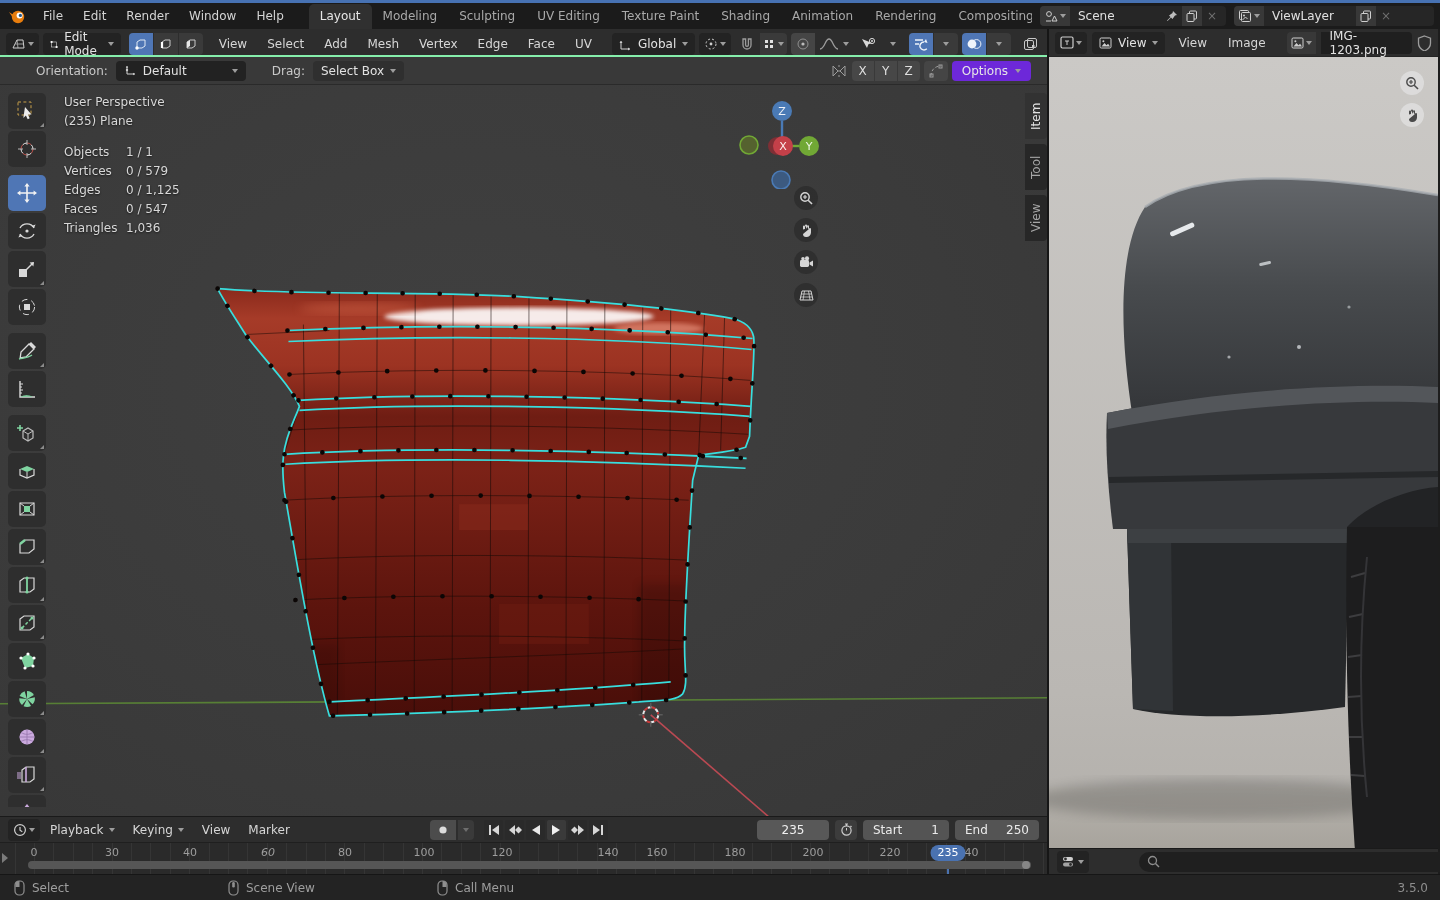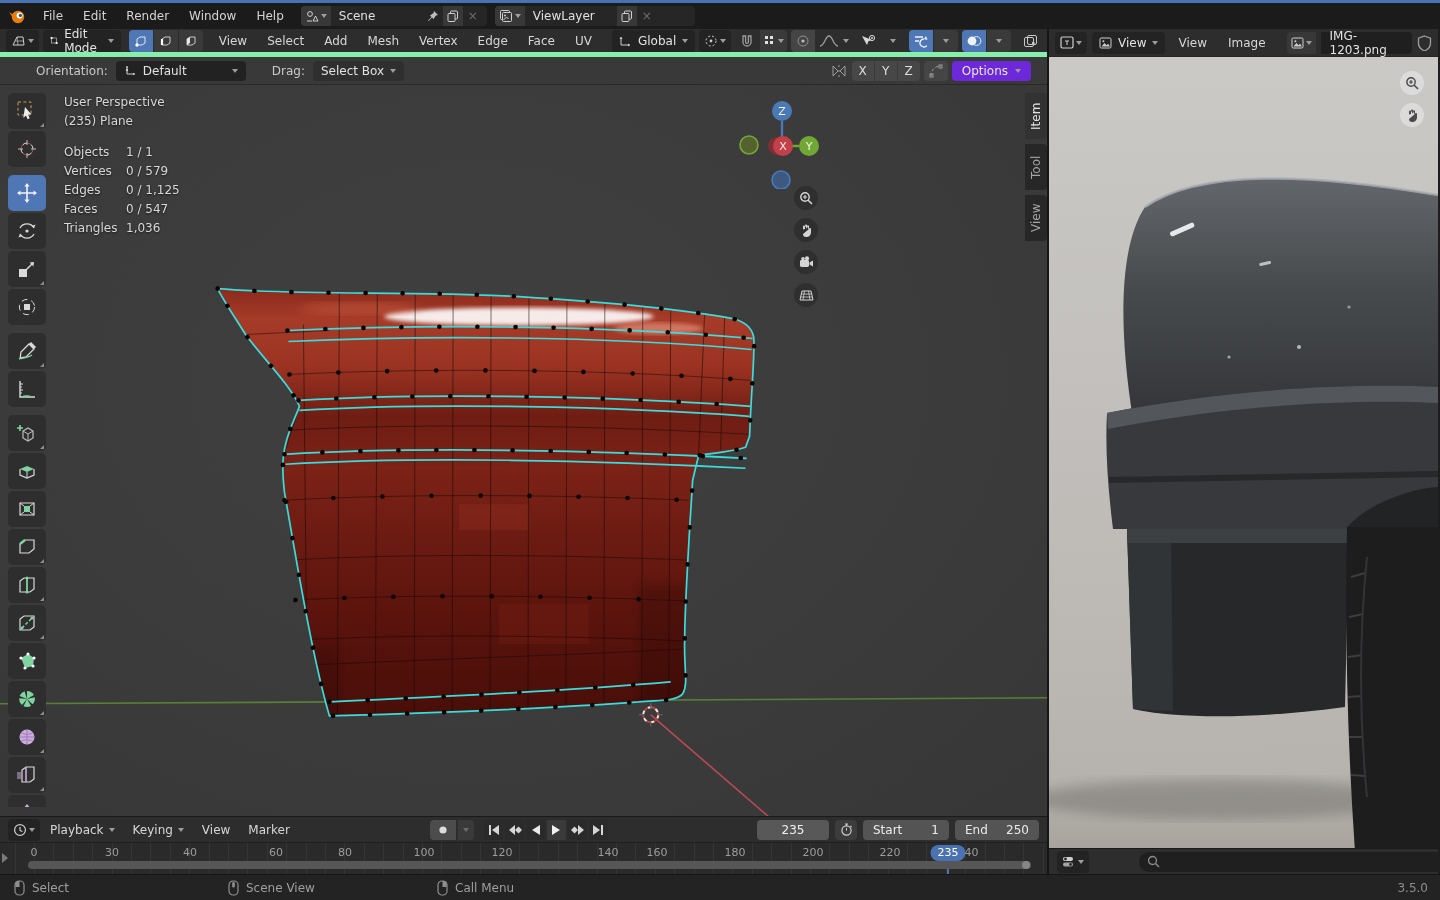--- a/index.html
+++ b/index.html
@@ -20,21 +20,21 @@
   .id-iconbtn { display:flex; align-items:center; gap:2px; background:#383838; height:100%; padding:0 4px; }
   .id-name { padding:0 8px; color:#e0e0e0; min-width:92px; }
   .id-tool { width:20px; height:100%; display:flex; align-items:center; justify-content:center; color:#9a9a9a; }
   .xdim { color:#6f6f6f; font-size:12px; }
 
   .main { flex:1; display:flex; min-height:0; }
   .left-col { width:1049px; display:flex; flex-direction:column; border-right:2px solid #161616; }
   .right-col { width:389px; display:flex; flex-direction:column; }
 
   
-  .vp-header { height:28px; background:#2d2d2d; display:flex; align-items:center; padding:0 6px; gap:4px; border-bottom:5px solid #86efac; }
+  .vp-header { height:28px; background:#2d2d2d; display:flex; align-items:flex-end; padding:0 6px; gap:4px; border-bottom:2px solid #86efac; }
   .ed-btn { display:flex; align-items:center; gap:2px; background:#232323; border-radius:4px; height:22px; padding:0 5px; }
   .dd { display:flex; align-items:center; gap:6px; background:#232323; border-radius:4px; height:22px; padding:0 7px; color:#e2e2e2; }
   .chev { width:0; height:0; border-left:3.5px solid transparent; border-right:3.5px solid transparent; border-top:4px solid #9d9d9d; display:inline-block; }
   .selmode { display:flex; gap:1px; margin:0 4px; }
   .selmode .sm { width:24px; height:22px; background:#3a3a3a; display:flex; align-items:center; justify-content:center; }
   .selmode .sm:first-child { border-radius:4px 0 0 4px; }
   .selmode .sm:last-child { border-radius:0 4px 4px 0; }
   .selmode .sm.active { background:#4f76b5; }
   .hmenu { padding:4px 8px; color:#d6d6d6; }
   .seg { display:flex; align-items:center; gap:1px; }
@@ -133,20 +133,32 @@
           <circle cx="11.6" cy="7.6" r="3" fill="#fff"></circle>
           <circle cx="12.4" cy="7.4" r="1.6" fill="#265787"></circle>
           <path d="M1 4l6 4-2 2z" fill="#e87d0d"></path>
         </svg>
     </span>
     <span class="menu-item">File</span>
     <span class="menu-item">Edit</span>
     <span class="menu-item">Render</span>
     <span class="menu-item">Window</span>
     <span class="menu-item">Help</span>
+    <div class="tabs">
+      <span class="tab active">Layout</span>
+      <span class="tab">Modeling</span>
+      <span class="tab">Sculpting</span>
+      <span class="tab">UV Editing</span>
+      <span class="tab">Texture Paint</span>
+      <span class="tab">Shading</span>
+      <span class="tab">Animation</span>
+      <span class="tab">Rendering</span>
+      <span class="tab">Compositing</span>
+
+    </div>
     <div class="id-block" style="width:186px;">
       <span class="id-iconbtn">
         <svg class="ic" width="14" height="14" viewBox="0 0 14 14">
             <circle cx="5" cy="5" r="2.4" fill="none" stroke="currentColor"></circle>
             <path d="M8 12l2.5-5L13 12z" fill="none" stroke="currentColor"></path>
             <path d="M2 12h5" stroke="currentColor"></path>
           </svg>
         <span class="chev"></span>
       </span>
       <span class="id-name">Scene</span>
@@ -789,21 +801,21 @@
             <span>End</span>
             <span class="rv">250</span>
           </span>
         </div>
       </div>
       <div class="ruler">
         <span class="ruler-expand"></span>
         <span class="rtick" style="left:34px;">0</span>
         <span class="rtick" style="left:112px;">30</span>
         <span class="rtick" style="left:190px;">40</span>
-        <span class="rtick" style="left:276px;">60</span>
+        <span class="rtick" style="left:268px;font-style:italic;">60</span>
         <span class="rtick" style="left:345px;">80</span>
         <span class="rtick" style="left:424px;">100</span>
         <span class="rtick" style="left:502px;">120</span>
         <span class="rtick" style="left:608px;">140</span>
         <span class="rtick" style="left:657px;">160</span>
         <span class="rtick" style="left:735px;">180</span>
         <span class="rtick" style="left:813px;">200</span>
         <span class="rtick" style="left:890px;">220</span>
         <span class="rtick" style="left:968px;">240</span>
         <span class="playhead-line"></span>

